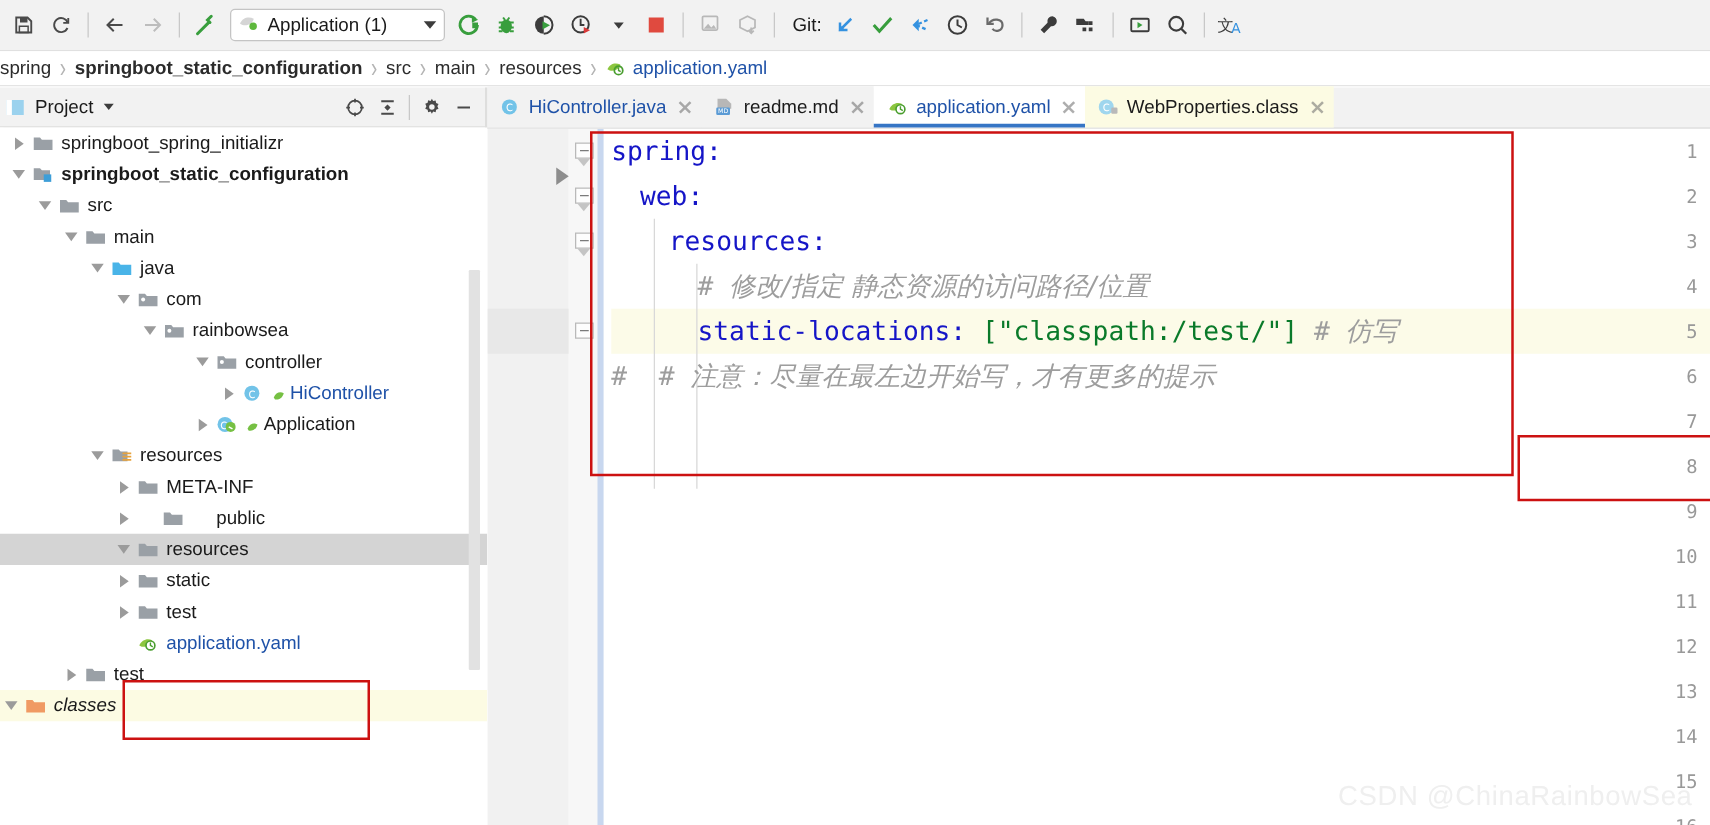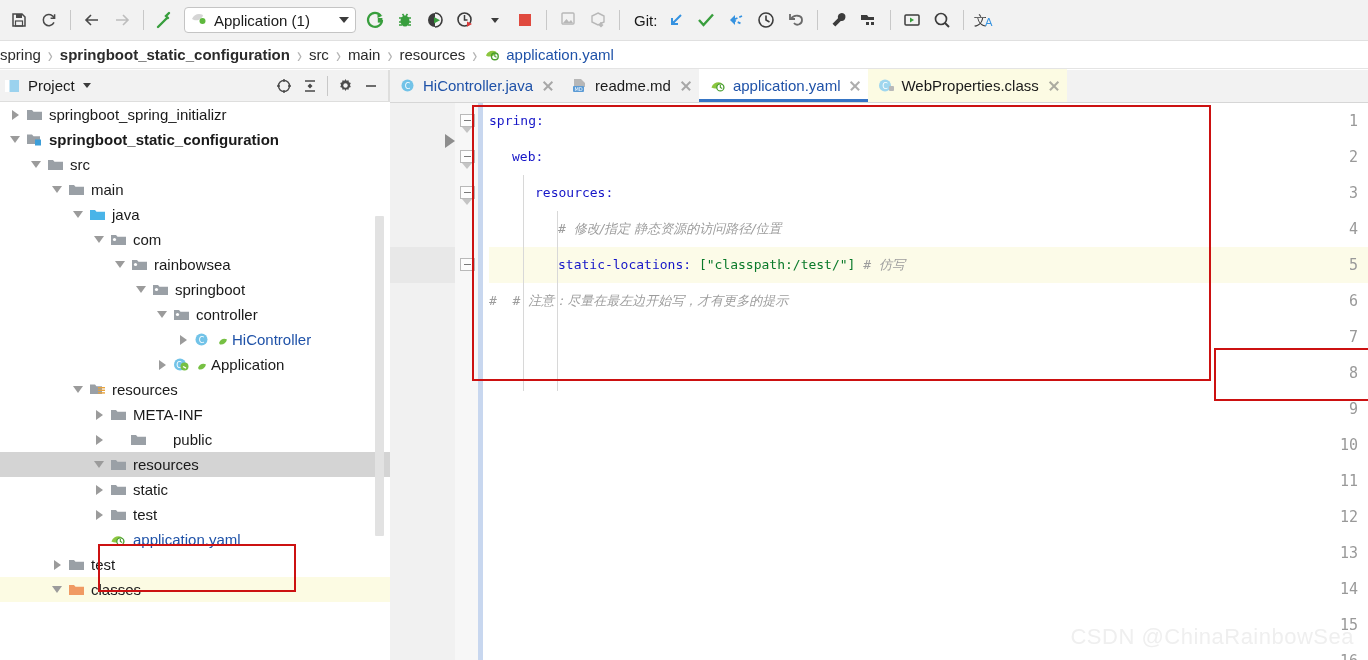--- a/index.html
+++ b/index.html
@@ -192,21 +192,21 @@
     font-family: "DejaVu Sans Mono", monospace;
     font-size: 15px;
     color: #999999;
     line-height: 36px;
     height: 36px;
   }
   .code-line {
     position: absolute; left: 99px; height: 36px;
     line-height: 36px;
     font-family: "DejaVu Sans Mono", monospace;
-    font-size: 13px;
+    font-size: 21px;
     white-space: pre;
   }
   .cur-line-bg {
     position: absolute; left: 65px; top: 0; width: 913px; height: 36px;
     background: #fcfbe8;
   }
   .cur-line-gutter {
     position: absolute; left: 0; top: 0; width: 65px; height: 36px;
     background: #e8e8e8;
   }
@@ -558,32 +558,20 @@
           <span class="arrow-d"></span>
         </span>
         <span class="ic">
           <svg width="17" height="15" viewBox="0 0 17 15">
             <path d="M1 3h5l1.5 1.7H16V13H1z" fill="#9aa0a6"></path>
             <circle cx="4.5" cy="7.5" r="1.6" fill="#ffffff"></circle>
           </svg>
         </span>
         <span class="node-label">rainbowsea</span>
       </div>
-      <div class="node" style="padding-left: 132px;">
-        <span class="arrow-wrap">
-          <span class="arrow-d"></span>
-        </span>
-        <span class="ic">
-          <svg width="17" height="15" viewBox="0 0 17 15">
-            <path d="M1 3h5l1.5 1.7H16V13H1z" fill="#9aa0a6"></path>
-            <circle cx="4.5" cy="7.5" r="1.6" fill="#ffffff"></circle>
-          </svg>
-        </span>
-        <span class="node-label">springboot</span>
-      </div>
       <div class="node" style="padding-left: 153px;">
         <span class="arrow-wrap">
           <span class="arrow-d"></span>
         </span>
         <span class="ic">
           <svg width="17" height="15" viewBox="0 0 17 15">
             <path d="M1 3h5l1.5 1.7H16V13H1z" fill="#9aa0a6"></path>
             <circle cx="4.5" cy="7.5" r="1.6" fill="#ffffff"></circle>
           </svg>
         </span>
@@ -709,21 +697,21 @@
         <span class="arrow-wrap">
           <span class="arrow-r"></span>
         </span>
         <span class="ic">
           <svg width="17" height="15" viewBox="0 0 17 15">
             <path d="M1 3h5l1.5 1.7H16V13H1z" fill="#9aa0a6"></path>
           </svg>
         </span>
         <span class="node-label">test</span>
       </div>
-      <div class="node target-hl" style="padding-left: 48px;">
+      <div class="node target-hl" style=" font-style: italic;">
         <span class="arrow-wrap">
           <span class="arrow-d"></span>
         </span>
         <span class="ic">
           <svg width="17" height="15" viewBox="0 0 17 15">
             <path d="M1 3h5l1.5 1.7H16V13H1z" fill="#f09a63"></path>
           </svg>
         </span>
         <span class="node-label">classes</span>
       </div>

